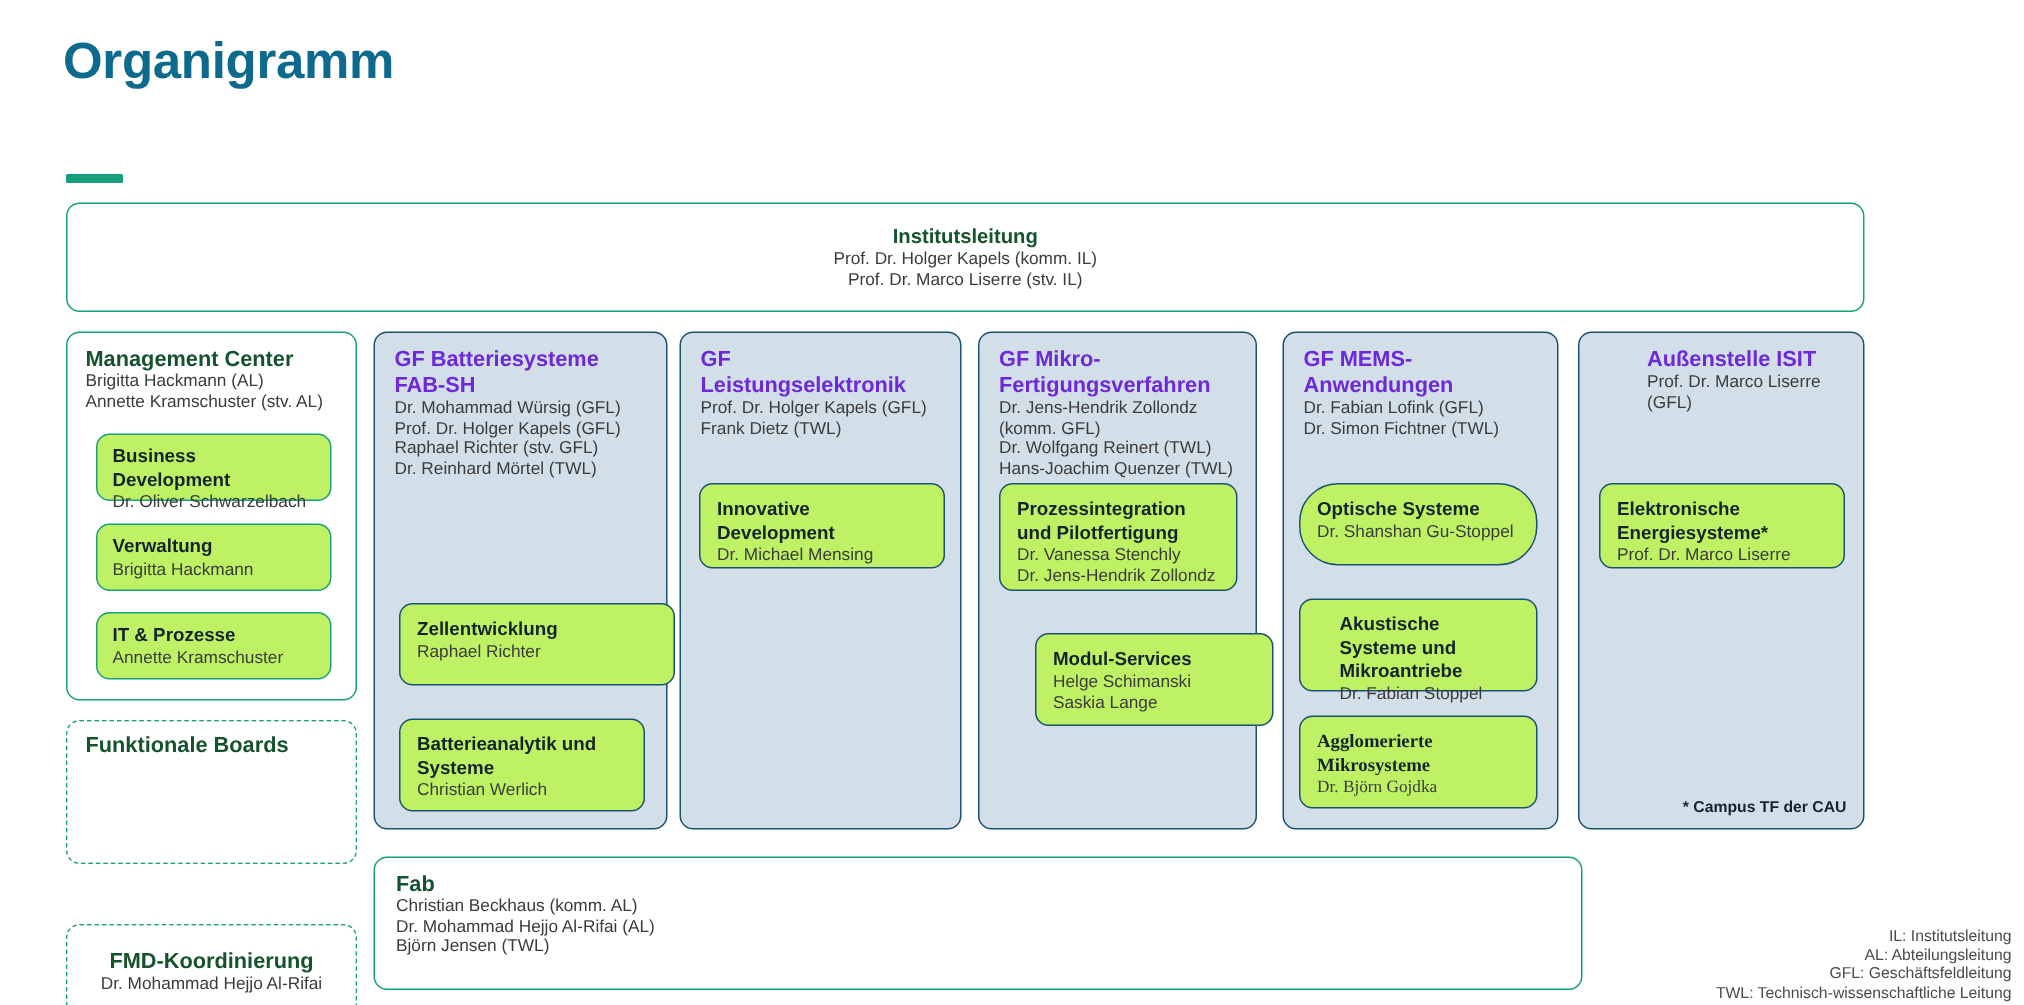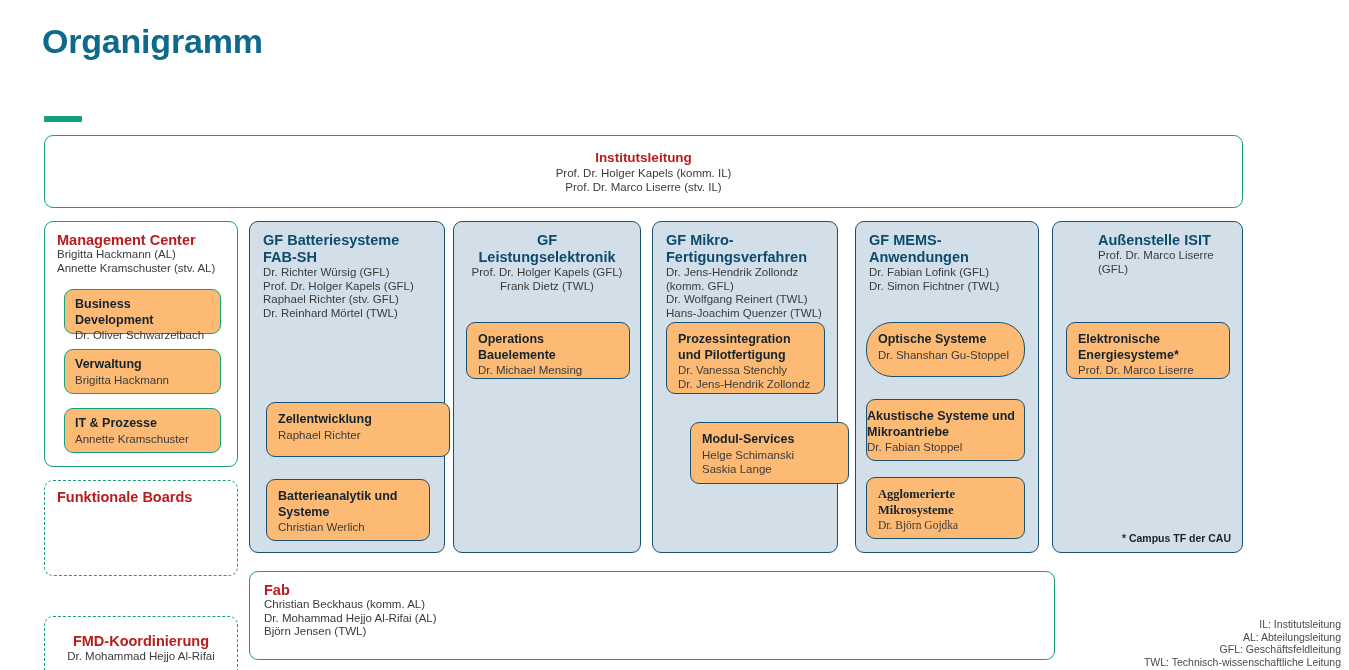--- a/index.html
+++ b/index.html
@@ -51,35 +51,35 @@
     background: #ffffff;
   }
   .navy-col {
     border: 1.6px solid #1b5170;
     background: #d3dfe8;
   }
   .white-card {
     position: absolute;
     box-sizing: border-box;
     border-radius: 9px;
-    background: #fdba74;
+    background: #bef264;
   }
   .white-card.navy { border: 1.6px solid #1b5170; }
   .white-card.green { border: 1.6px solid #17a07c; }
 
   
   .hdr-green {
-    color: #b91c1c;
+    color: #14532d;
     font-weight: bold;
     font-size: 13.5px;
     line-height: 16px;
   }
   .hdr-green.lg { font-size: 14.5px; }
   .hdr-navy {
-    color: #0c4a6e;
+    color: #6d28d9;
     font-weight: bold;
     font-size: 14.5px;
     line-height: 17px;
   }
   .card-title {
     color: #15232e;
     font-weight: bold;
     font-size: 12.5px;
     line-height: 15.5px;
   }
@@ -201,48 +201,48 @@
 <div class="box green-dashed" id="fmd">
   <div style="padding:16px 12px 8px 12px;">
     <div class="hdr-green lg">FMD-Koordinierung</div>
     <div class="sub">Dr. Mohammad Hejjo Al-Rifai</div>
   </div>
 </div>
 
 <div class="box navy-col" id="col-batterie">
   <div style="padding:10px 13px 0 13px;">
     <div class="hdr-navy">GF Batteriesysteme FAB-SH</div>
-    <div class="sub tight">Dr. Richter Würsig (GFL)</div>
+    <div class="sub tight">Dr. Mohammad Würsig (GFL)</div>
     <div class="sub tight">Prof. Dr. Holger Kapels (GFL)</div>
     <div class="sub tight">Raphael Richter (stv. GFL)</div>
     <div class="sub tight">Dr. Reinhard Mörtel (TWL)</div>
   </div>
   <div class="white-card navy" style="left:16px; top:180px; width:184px; height:55px;">
     <div style="padding:9px 11px;">
       <div class="card-title">Zellentwicklung</div>
       <div class="sub">Raphael Richter</div>
     </div>
   </div>
   <div class="white-card navy" style="left:16px; top:257px; width:164px; height:62px;">
     <div style="padding:9px 11px;">
       <div class="card-title">Batterieanalytik und Systeme</div>
       <div class="sub">Christian Werlich</div>
     </div>
   </div>
 </div>
 
 <div class="box navy-col" id="col-leistung">
-  <div style="padding:10px 13px 0 13px;text-align:center;">
+  <div style="padding:10px 13px 0 13px;">
     <div class="hdr-navy">GF Leistungselektronik</div>
     <div class="sub tight">Prof. Dr. Holger Kapels (GFL)</div>
     <div class="sub tight">Frank Dietz (TWL)</div>
   </div>
   <div class="white-card navy" style="left:12px; top:100px; width:164px; height:57px;">
     <div style="padding:9px 11px;">
-      <div class="card-title">Operations Bauelemente</div>
+      <div class="card-title">Innovative Development</div>
       <div class="sub">Dr. Michael Mensing</div>
     </div>
   </div>
 </div>
 
 <div class="box navy-col" id="col-mikro">
   <div style="padding:10px 13px 0 13px;">
     <div class="hdr-navy">GF Mikro-Fertigungsverfahren</div>
     <div class="sub tight">Dr. Jens-Hendrik Zollondz (komm. GFL)</div>
     <div class="sub tight">Dr. Wolfgang Reinert (TWL)</div>
@@ -270,21 +270,21 @@
     <div class="sub tight">Dr. Fabian Lofink (GFL)</div>
     <div class="sub tight">Dr. Simon Fichtner (TWL)</div>
   </div>
   <div class="white-card navy" style="left:10px; top:100px; width:159px; height:55px;border-radius:26px;">
     <div style="padding:9px 11px;">
       <div class="card-title">Optische Systeme</div>
       <div class="sub">Dr. Shanshan Gu-Stoppel</div>
     </div>
   </div>
   <div class="white-card navy" style="left:10px; top:177px; width:159px; height:62px;">
-    <div style="padding:9px 0;">
+    <div style="padding:9px 26px;">
       <div class="card-title">Akustische Systeme und Mikroantriebe</div>
       <div class="sub">Dr. Fabian Stoppel</div>
     </div>
   </div>
   <div class="white-card navy" style="left:10px; top:255px; width:159px; height:62px;font-family:Liberation Serif, serif;">
     <div style="padding:9px 11px;">
       <div class="card-title">Agglomerierte Mikrosysteme</div>
       <div class="sub">Dr. Björn Gojdka</div>
     </div>
   </div>

